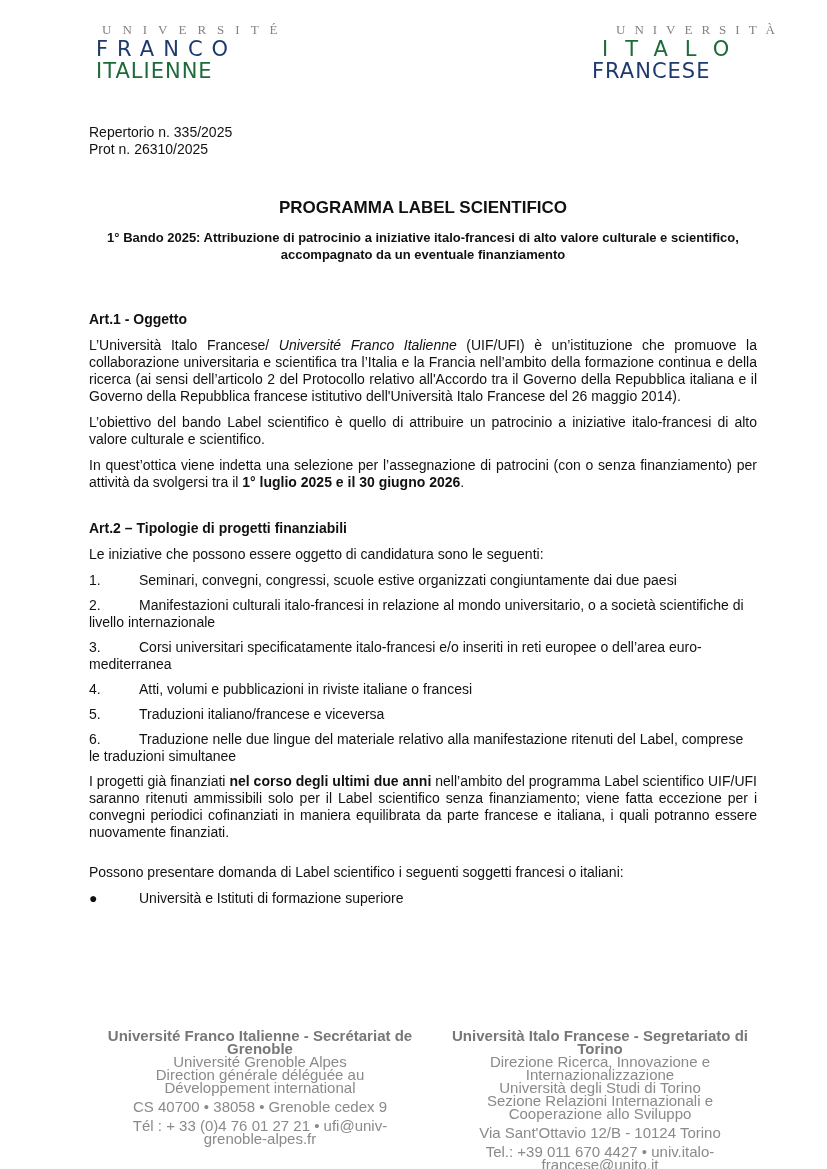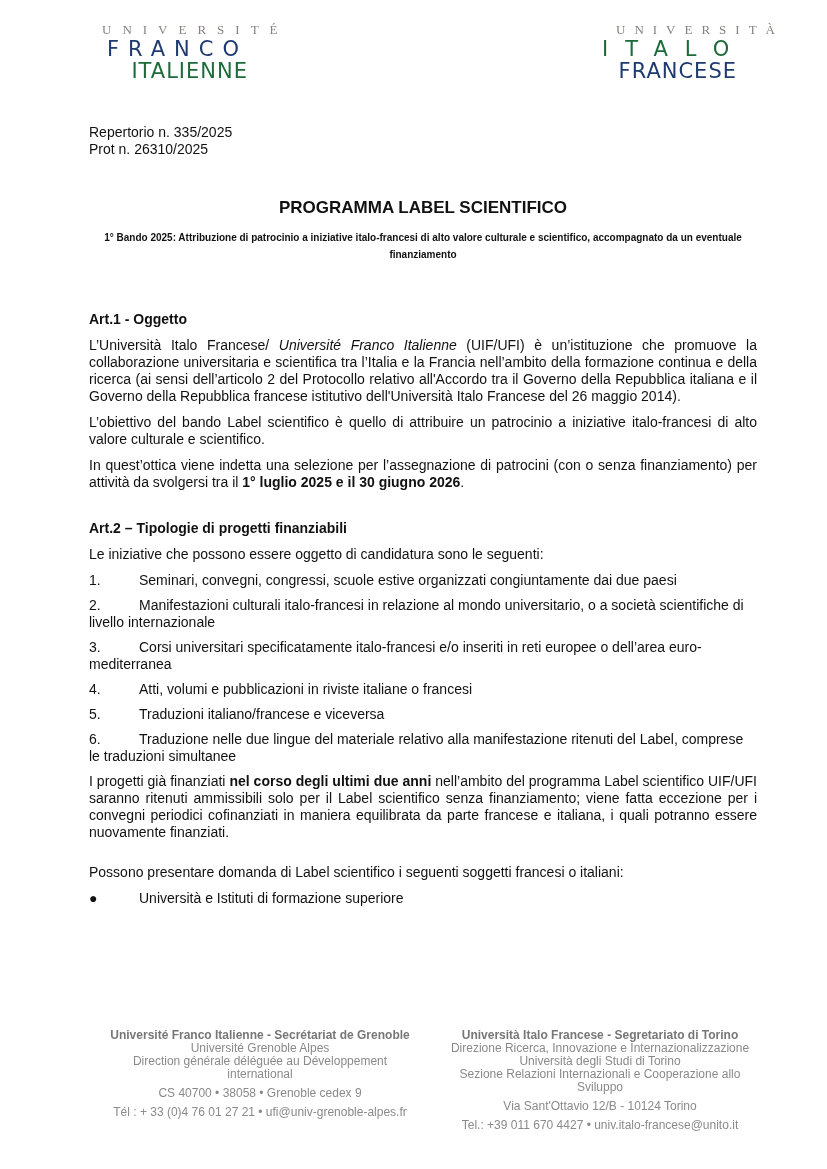--- a/index.html
+++ b/index.html
@@ -1,44 +1,44 @@
 <!DOCTYPE html>
 <html><head>
 <meta charset="utf-8">
 <style>
   html, body { margin: 0; padding: 0; background: #ffffff; }
   body { width: 827px; height: 1169px; position: relative; overflow: hidden;
          font-family: "Liberation Sans", sans-serif; color: #111; }
 
-  .logo { position: absolute; text-align: right; }
+  .logo { position: absolute; text-align: left; }
   .logo .small { font-family: "Liberation Serif", serif; color: #8a8080; letter-spacing: 7px; font-size: 13px; line-height: 16px; }
   .logo .big { font-family: "DejaVu Sans", sans-serif; font-size: 21px; line-height: 22px; font-weight: normal; }
   .blue { color: #1f3a6e; }
   .green { color: #1d6a3a; }
   #logo-left { left: 96px; top: 22px; width: 152px; }
   #logo-left .l1 { letter-spacing: 11px; margin-left: 6px; }
   #logo-left .l2 { letter-spacing: 1px; }
   #logo-right { left: 592px; top: 22px; width: 145px; }
   #logo-right .l1 { letter-spacing: 17px; margin-left: 24px; }
 
   .ref { position: absolute; left: 89px; top: 124px; font-size: 14px; line-height: 17px; }
 
   .title { position: absolute; left: 89px; width: 668px; top: 198px; text-align: center;
            font-weight: bold; font-size: 17px; }
   .subtitle { position: absolute; left: 89px; width: 668px; top: 229px; text-align: center;
-              font-weight: bold; font-size: 10px; line-height: 17px; }
+              font-weight: bold; font-size: 13px; line-height: 17px; }
 
   .content { position: absolute; left: 89px; width: 668px; top: 311px; font-size: 14px; line-height: 17px; }
   .h { font-weight: bold; margin: 0 0 9px 0; }
   .p { text-align: justify; margin: 0 0 9px 0; }
   .gap { height: 20px; }
   .li { margin: 0 0 8px 0; }
   .li .num { display: inline-block; width: 50px; }
 
-  .footer { position: absolute; top: 1029px; font-size: 12px; line-height: 13px; color: #8a8a8a; text-align: center; }
+  .footer { position: absolute; top: 1029px; font-size: 15px; line-height: 13px; color: #8a8a8a; text-align: center; }
   .footer .fb { font-weight: bold; color: #777; }
   .footer .sp { height: 6px; }
   #footer-left { left: 105px; width: 310px; }
   #footer-right { left: 440px; width: 320px; }
 </style>
 </head>
 <body>
 
 <div id="logo-left" class="logo">
   <div class="small l1">UNIVERSITÉ</div>

